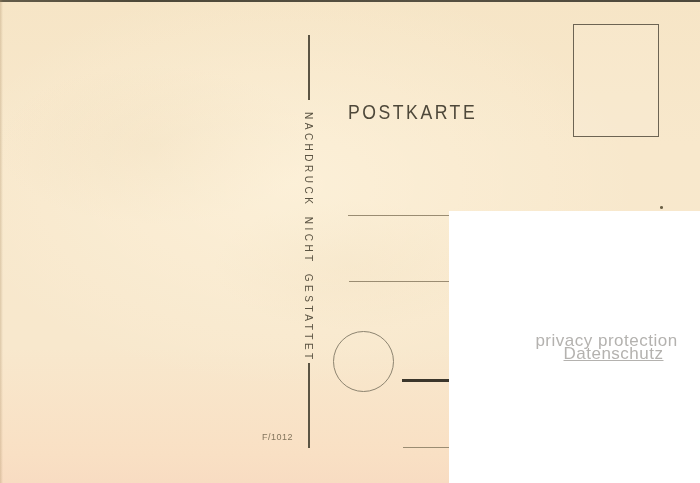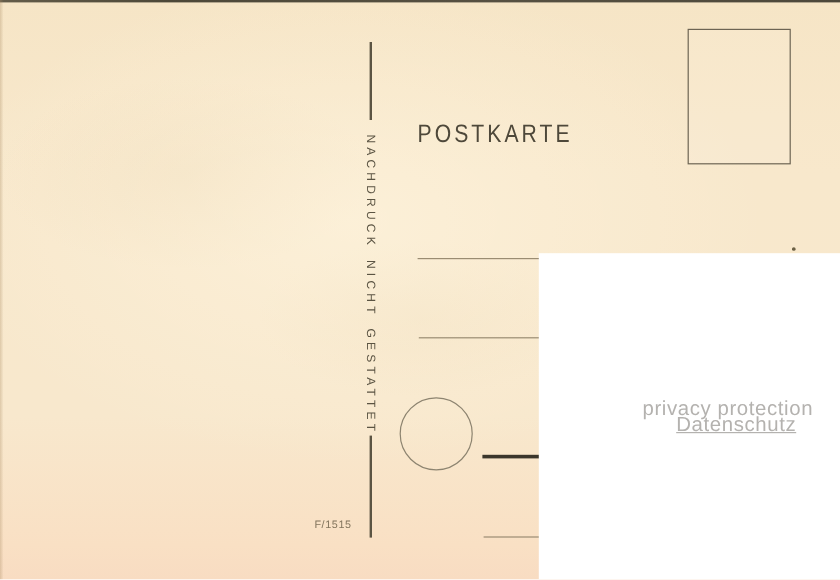--- a/index.html
+++ b/index.html
@@ -100,21 +100,21 @@
 
   <div class="stamp-box"></div>
 
   <div class="addr-line addr-line-1"></div>
   <div class="addr-line addr-line-2"></div>
   <div class="addr-line addr-line-3"></div>
   <div class="addr-line addr-line-4"></div>
 
   <div class="postmark-circle"></div>
 
-  <div class="imprint">F/1515</div>
+  <div class="imprint">F/1012</div>
 
   <div class="speck"></div>
 
   <div class="privacy-overlay">
     <div class="p-line">privacy protection</div>
     <div class="p-line p-line-2">Datenschutz</div>
   </div>
 
 </div>
 

